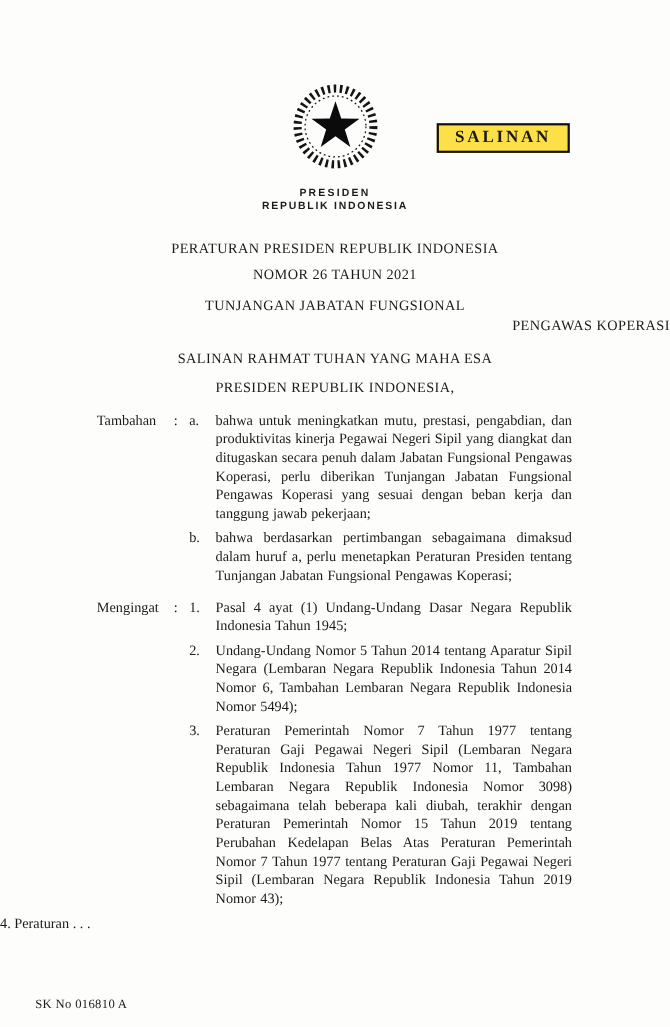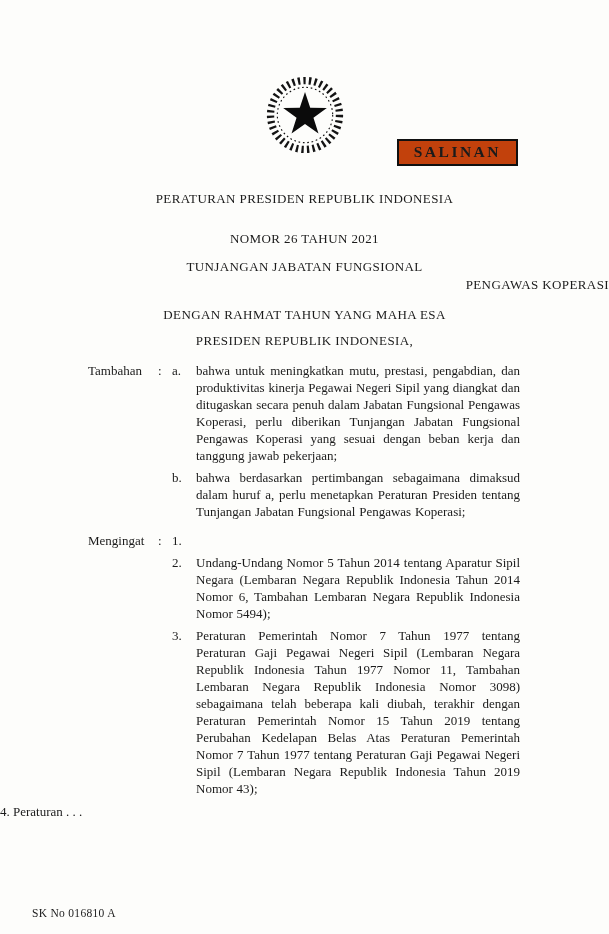--- a/index.html
+++ b/index.html
@@ -22,34 +22,33 @@
   
   .salinan-box {
     position: absolute;
     top: 112px;
     right: 91px;
     border: 2.5px solid #101010;
     padding: 2px 15px 3px 15px;
     font-weight: bold;
     font-size: 15.5px;
     letter-spacing: 2.5px;
-    background: #c2410c;
-    margin-top: 27px;
+    background: #fde047;
   }
 
   
   .org { text-align: center; margin-top: 3px; font-family: "Liberation Sans", sans-serif; }
   .org .l1 { font-size: 9.5px; font-weight: bold; letter-spacing: 2px; }
   .org .l2 { font-size: 9.5px; font-weight: bold; letter-spacing: 1.6px; margin-top: 1px; }
 
   
   .title-block { text-align: center; margin-top: 24px; font-size: 13px; letter-spacing: 0.4px; }
   .title-block div { line-height: 17px; }
   .t-reg   { margin-top: 0; }
-  .t-num   { margin-top: 23px; }
+  .t-num   { margin-top: 7px; }
   .t-ttg   { margin-top: 9px; }
   .t-sub1  { margin-top: 11px; font-family: Liberation Serif, serif; }
   .t-sub2  { margin-top: 1px; text-align: right; }
   .t-grace { margin-top: 13px; }
   .t-auth  { margin-top: 9px; }
 
   
   .body { margin: 13px 89px 0 88px; font-size: 13px; line-height: 17px; }
   .clause-row {
     display: grid;
@@ -87,27 +86,31 @@
         <circle cx="45" cy="45" r="26.5" fill="none" stroke="#141414" stroke-width="1.1" stroke-dasharray="1.6 2.6"></circle>
         <polygon points="45,23 50,38.1 65.9,38.2 53.1,47.6 57.9,62.8 45,53.5 32.1,62.8 36.9,47.6 24.1,38.2 40,38.1" fill="#0b0b0b"></polygon>
       </svg>
     </span>
   </div>
 
   <div class="salinan-box">
     <span>SALINAN</span>
   </div>
 
+  <div class="org">
+    <div class="l1">PRESIDEN</div>
+    <div class="l2">REPUBLIK INDONESIA</div>
+  </div>
 
   <div class="title-block">
     <div class="t-reg">PERATURAN PRESIDEN REPUBLIK INDONESIA</div>
     <div class="t-num">NOMOR 26 TAHUN 2021</div>
     <div class="t-sub1">TUNJANGAN JABATAN FUNGSIONAL</div>
     <div class="t-sub2">PENGAWAS KOPERASI</div>
-    <div class="t-grace">DENGAN RAHMAT TAHUN YANG MAHA ESA</div>
+    <div class="t-grace">SALINAN RAHMAT TUHAN YANG MAHA ESA</div>
     <div class="t-auth">PRESIDEN REPUBLIK INDONESIA,</div>
   </div>
 
   <div class="body">
 
     <div class="clause-row">
       <div class="label">Tambahan</div>
       <div class="colon">:</div>
       <div class="marker">a.</div>
       <div class="text">bahwa untuk meningkatkan mutu, prestasi, pengabdian, dan produktivitas kinerja Pegawai Negeri Sipil yang diangkat dan ditugaskan secara penuh dalam Jabatan Fungsional Pengawas Koperasi, perlu diberikan Tunjangan Jabatan Fungsional Pengawas Koperasi yang sesuai dengan beban kerja dan tanggung jawab pekerjaan;</div>
@@ -118,20 +121,21 @@
       <div class="marker">b.</div>
       <div class="text">bahwa berdasarkan pertimbangan sebagaimana dimaksud dalam huruf a, perlu menetapkan Peraturan Presiden tentang Tunjangan Jabatan Fungsional Pengawas Koperasi;</div>
     </div>
 
     <div class="section-gap"></div>
 
     <div class="clause-row">
       <div class="label">Mengingat</div>
       <div class="colon">:</div>
       <div class="marker">1.</div>
+      <div class="text">Pasal 4 ayat (1) Undang-Undang Dasar Negara Republik Indonesia Tahun 1945;</div>
     </div>
     <div class="clause-row">
       <div class="label"></div>
       <div class="colon"></div>
       <div class="marker">2.</div>
       <div class="text">Undang-Undang Nomor 5 Tahun 2014 tentang Aparatur Sipil Negara (Lembaran Negara Republik Indonesia Tahun 2014 Nomor 6, Tambahan Lembaran Negara Republik Indonesia Nomor 5494);</div>
     </div>
     <div class="clause-row">
       <div class="label"></div>
       <div class="colon"></div>

